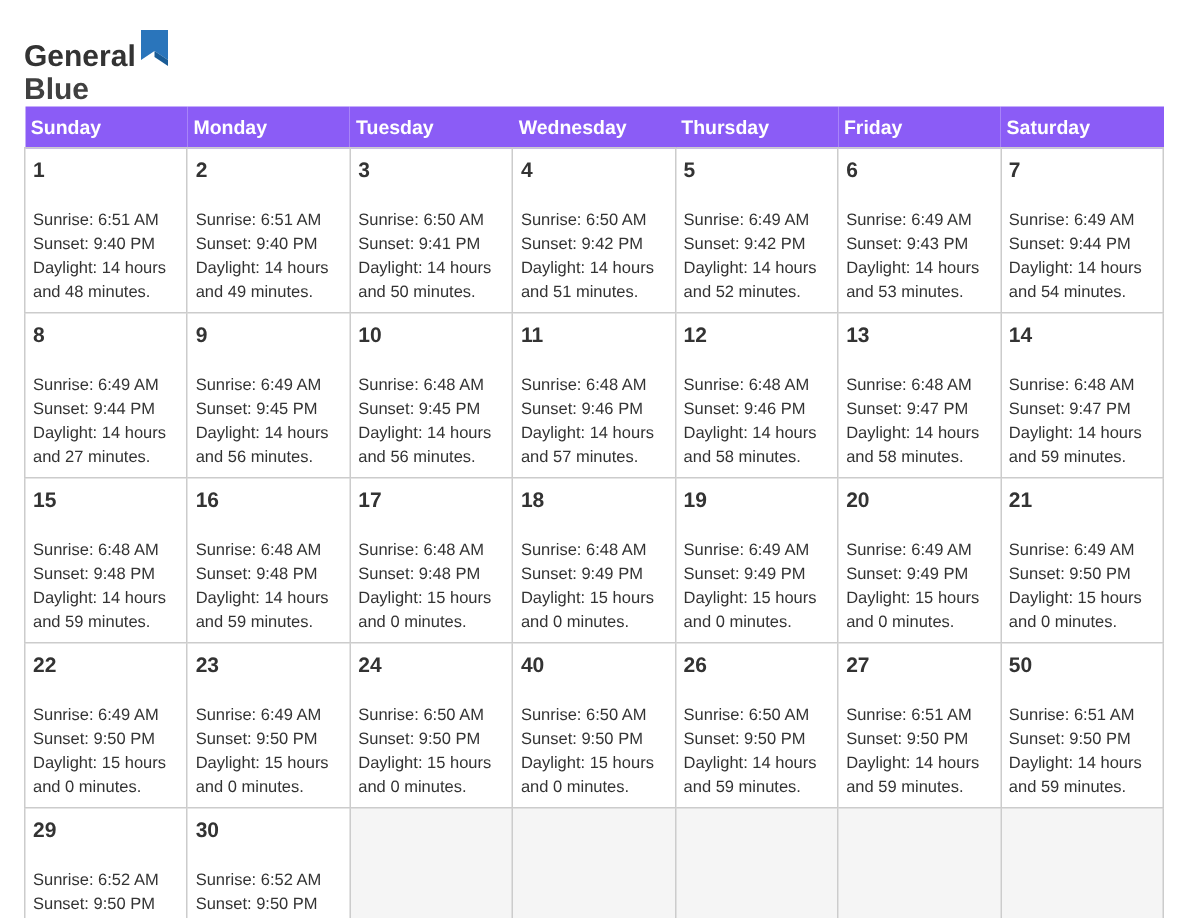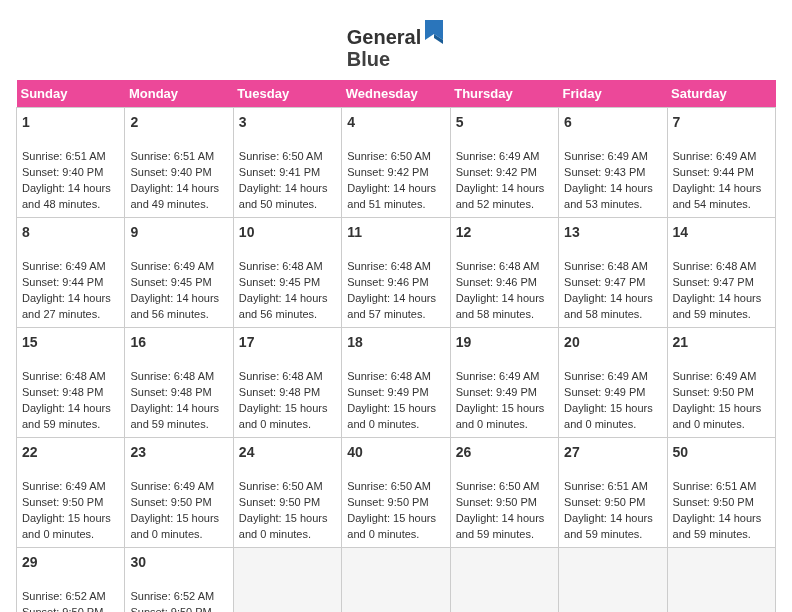--- a/index.html
+++ b/index.html
@@ -5,23 +5,22 @@
     * { box-sizing: border-box; margin: 0; padding: 0; }
     body {
       font-family: Arial, sans-serif;
       background: #fff;
       width: 792px;
       min-height: 612px;
       padding: 16px;
     }
     .header {
       display: flex;
-      justify-content: center;
+      justify-content: flex-start;
       align-items: flex-start;
-      margin-bottom: 10px;
     }
     .logo {
       display: flex;
       align-items: center;
     }
     .logo-text {
       font-size: 20px;
       font-weight: bold;
       line-height: 1.1;
     }
@@ -43,21 +42,21 @@
     .location {
       font-size: 14px;
       color: #555;
     }
     table {
       width: 100%;
       border-collapse: collapse;
       font-size: 11px;
     }
     th {
-      background: #ec4899;
+      background: #8b5cf6;
       color: #fff;
       padding: 6px 4px;
       text-align: left;
       font-size: 13px;
       font-weight: bold;
     }
     td {
       border: 1px solid #ccc;
       vertical-align: top;
       padding: 4px 5px;

